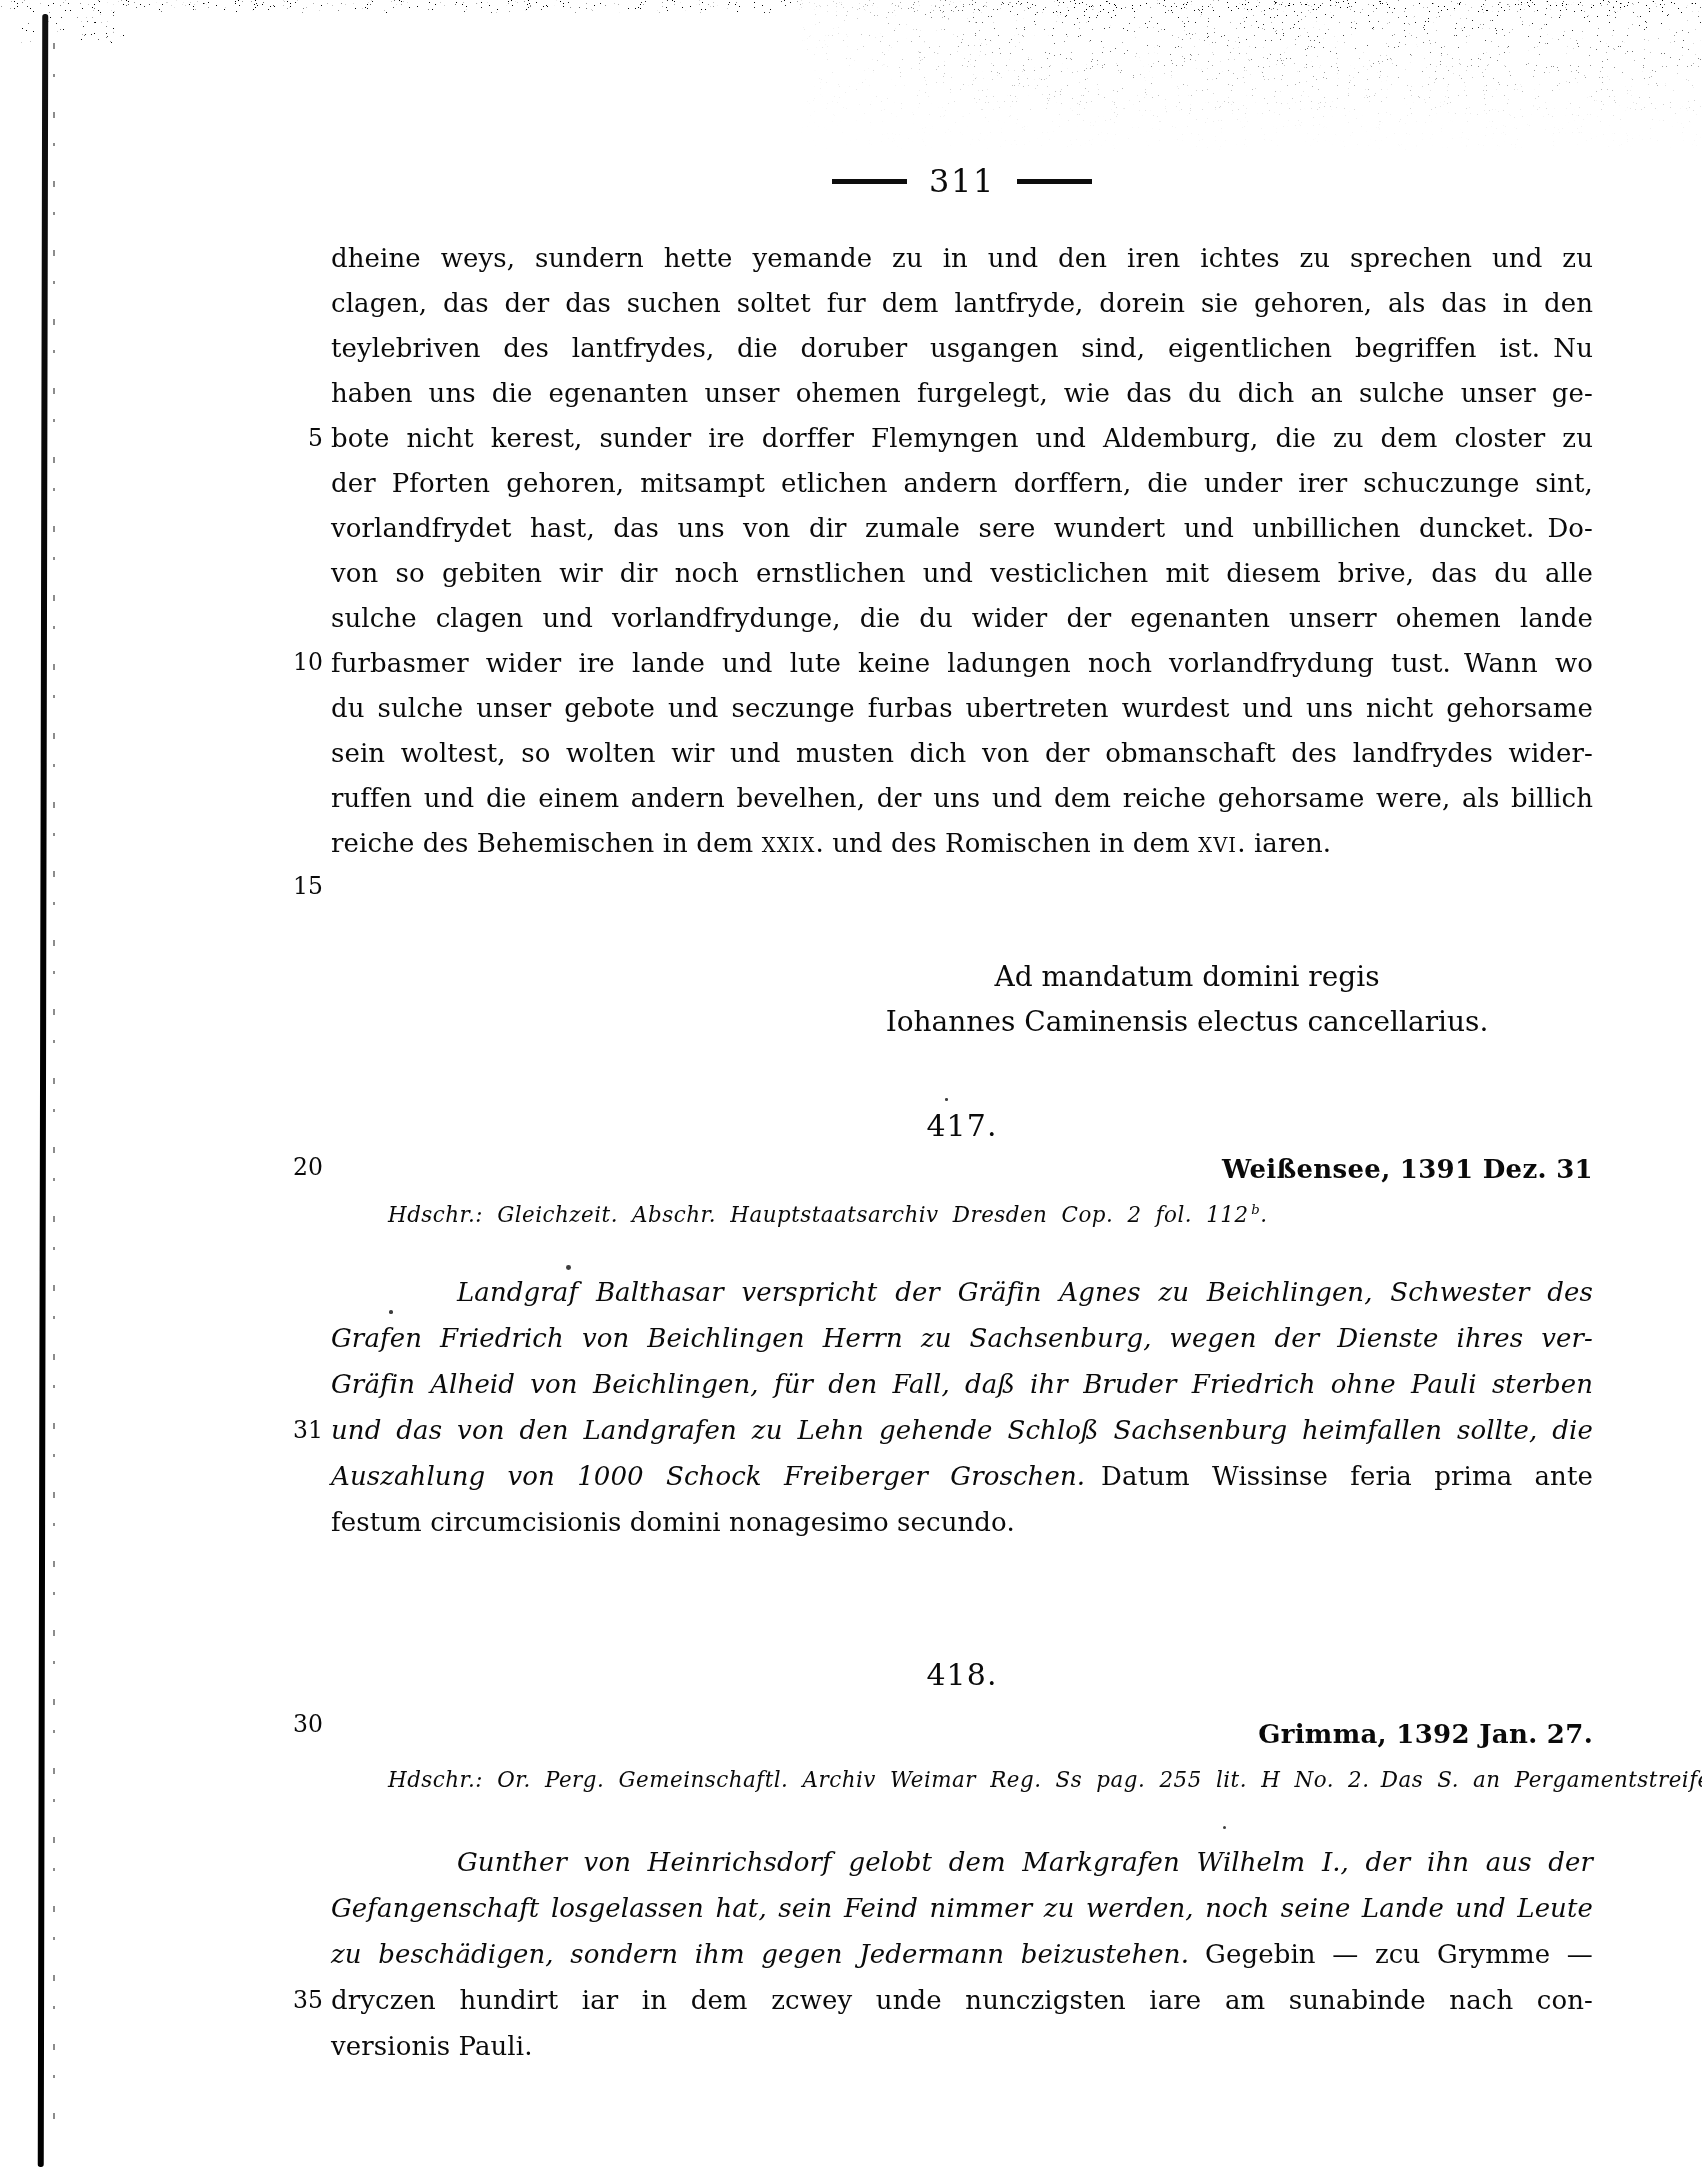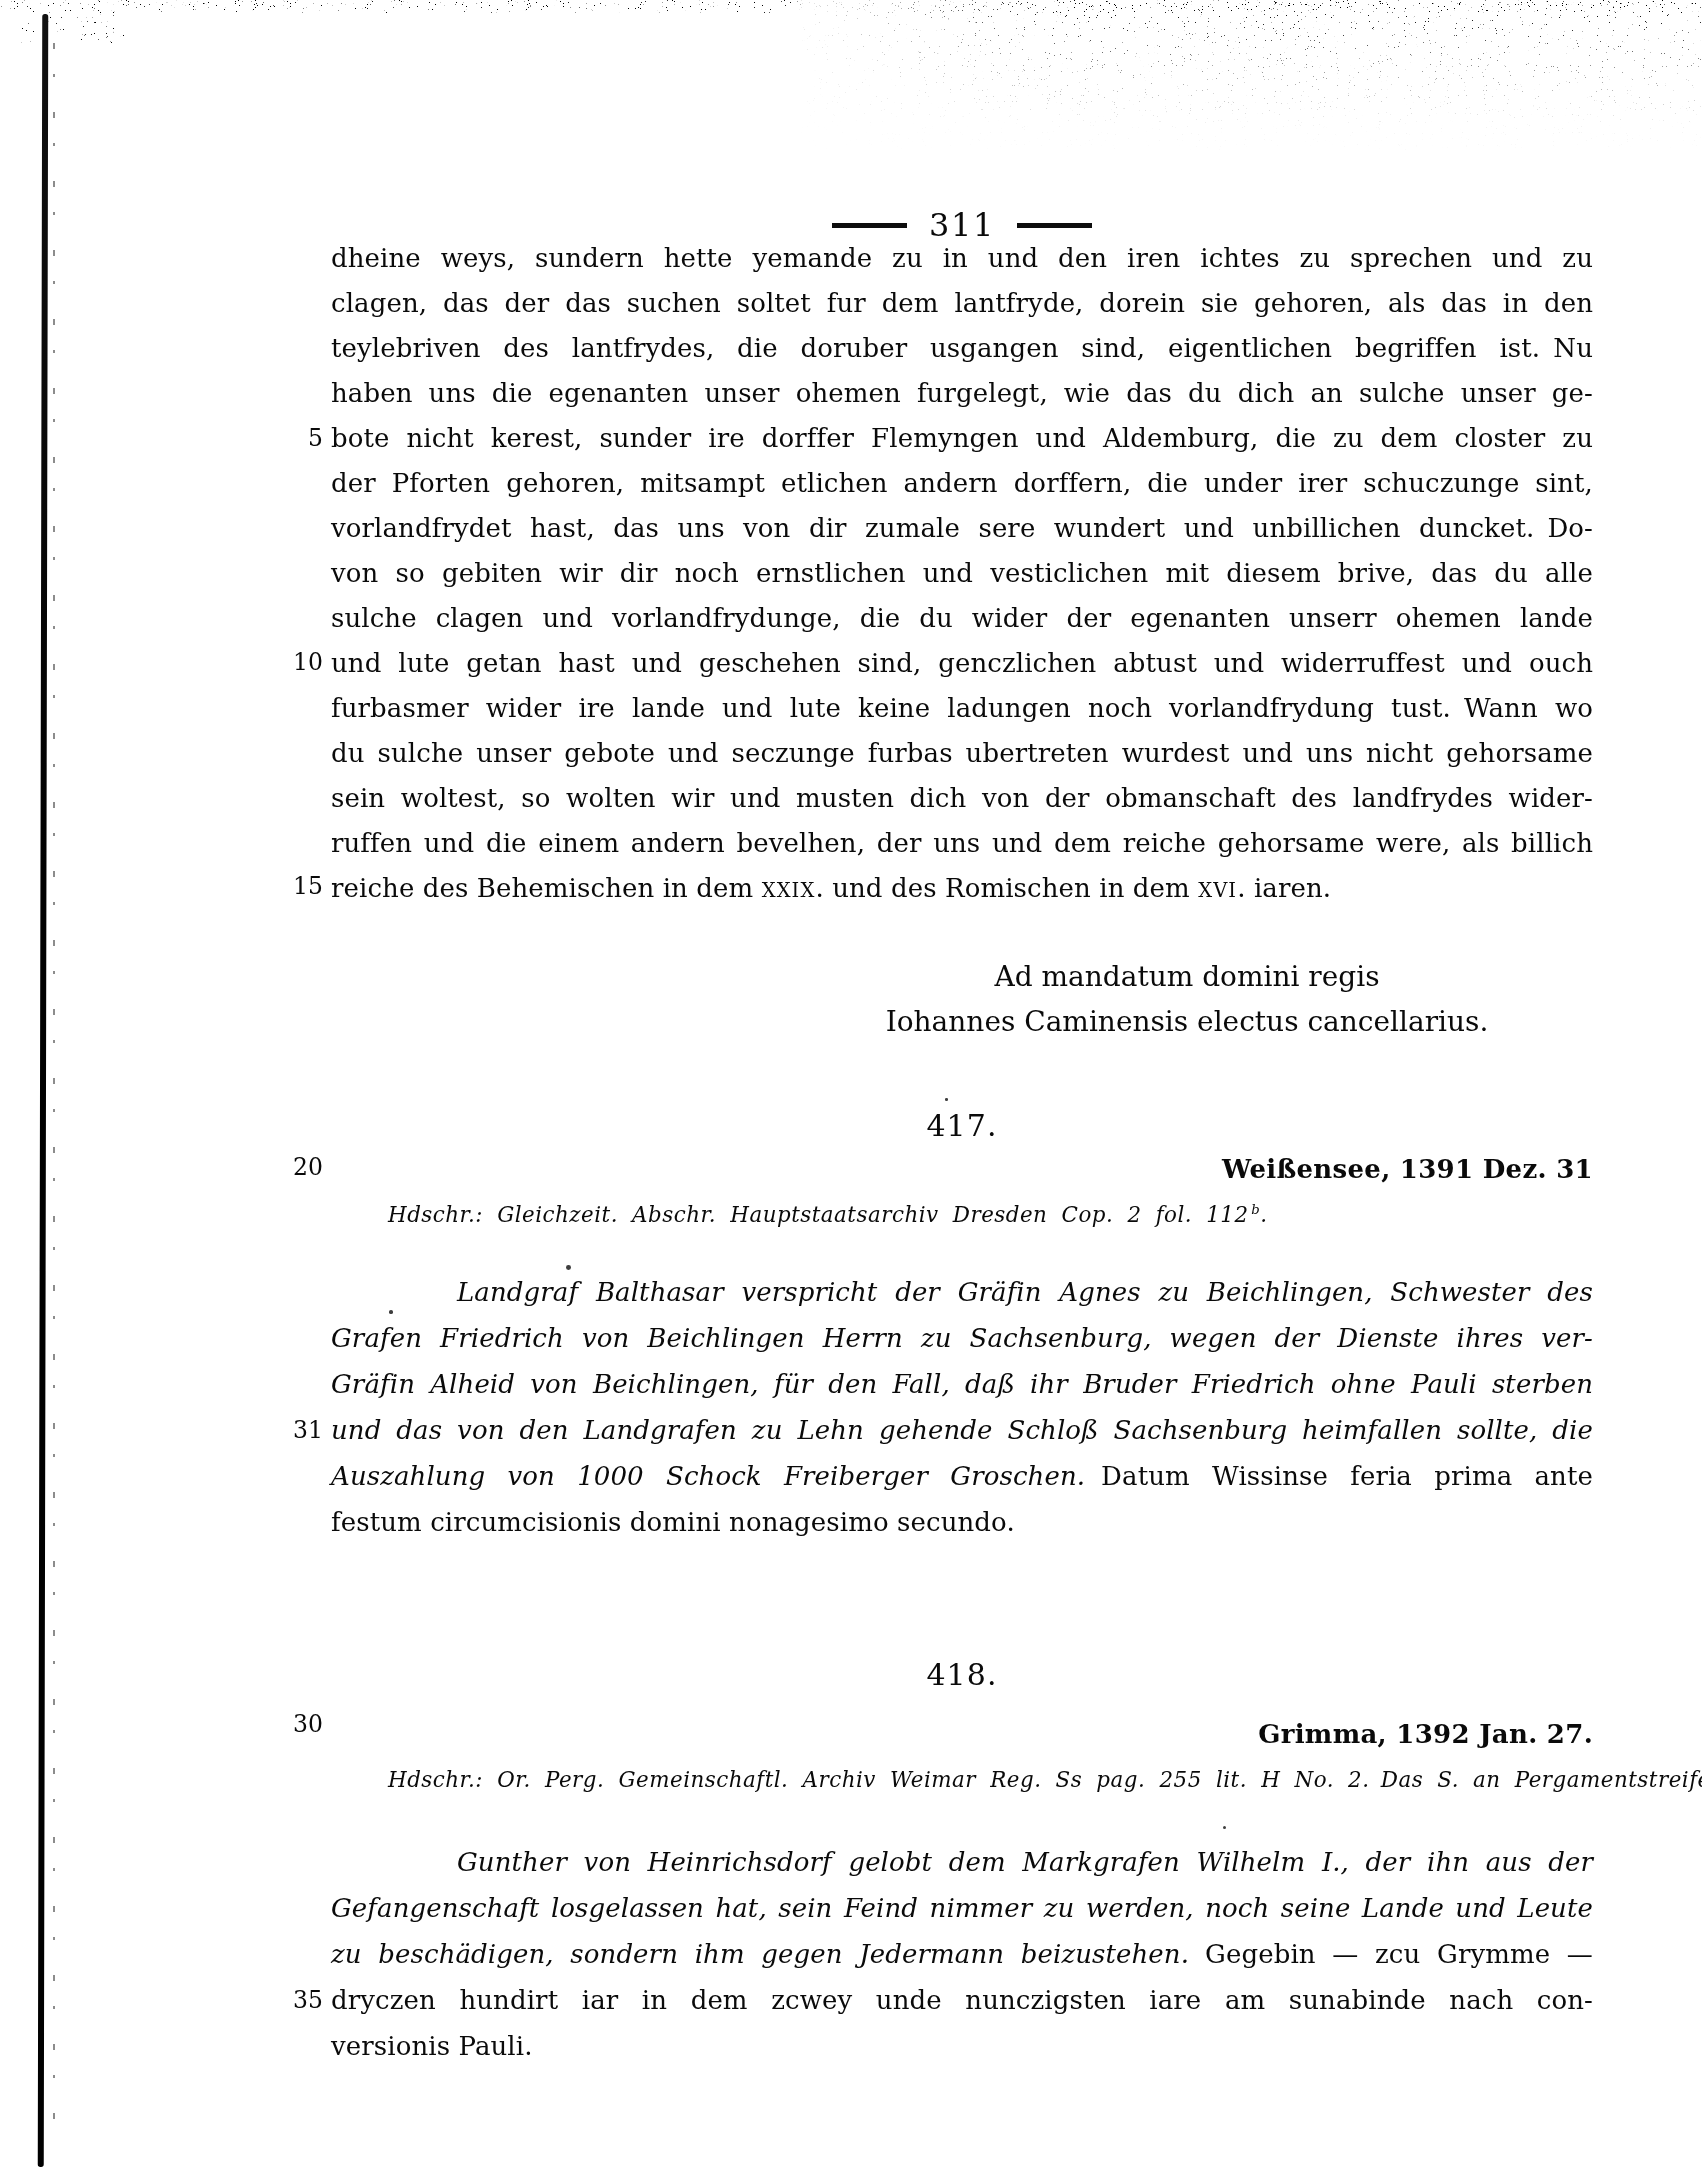--- a/index.html
+++ b/index.html
@@ -25,21 +25,21 @@
     background:linear-gradient(180deg, #111 0%, #000 40%, #000 100%);
     border-radius:2.7px; transform:rotate(0.12deg);
   }
   .spine-frill {
     position:absolute; left:53px; top:43px; width:1.6px; height:2084px; opacity:.45;
     background:repeating-linear-gradient(180deg, #000 0 6.4px, transparent 6.4px 31px, #000 31px 34px, transparent 34px 69px);
   }
   .speck { position:absolute; background:#1c1c1c; border-radius:50%; opacity:.85; }
 
   
-  .pagehead { top:163px; text-align:center; font-size:32px; line-height:37px; letter-spacing:1.6px;margin-top:44px; }
+  .pagehead { top:163px; text-align:center; font-size:32px; line-height:37px; letter-spacing:1.6px; }
   .dash { display:inline-block; width:75px; height:4.8px; background:#0d0d0d; vertical-align:middle; position:relative; top:-2.1px; }
   .dash.left { margin-right:22.4px; } .dash.right { margin-left:22.4px; }
 
   
   .mainpara { top:236px; font-size:26px; line-height:45px; letter-spacing:0.1px; }
   .jline { text-align:justify; text-align-last:justify; text-justify:inter-word; }
   .plainline { text-align:left; }
   .sc { font-size:.75em; text-transform:uppercase; letter-spacing:1.1px; }
 
   .mnum { left:246px; width:77px; text-align:right; font-size:23.5px; }
@@ -93,21 +93,20 @@
   <div class="abs col mainpara">
     <div class="jline">dheine weys, sundern hette yemande zu in und den iren ichtes zu sprechen und zu</div>
     <div class="jline">clagen, das der das suchen soltet fur dem lantfryde, dorein sie gehoren, als das in den</div>
     <div class="jline">teylebriven des lantfrydes, die doruber usgangen sind, eigentlichen begriffen ist. Nu</div>
     <div class="jline">haben uns die egenanten unser ohemen furgelegt, wie das du dich an sulche unser ge-</div>
     <div class="jline">bote nicht kerest, sunder ire dorffer Flemyngen und Aldemburg, die zu dem closter zu</div>
     <div class="jline">der Pforten gehoren, mitsampt etlichen andern dorffern, die under irer schuczunge sint,</div>
     <div class="jline">vorlandfrydet hast, das uns von dir zumale sere wundert und unbillichen duncket. Do-</div>
     <div class="jline">von so gebiten wir dir noch ernstlichen und vesticlichen mit diesem brive, das du alle</div>
     <div class="jline">sulche clagen und vorlandfrydunge, die du wider der egenanten unserr ohemen lande</div>
-    <div class="jline">und lute getan hast und geschehen sind, genczlichen abtust und widerruffest und ouch</div>
     <div class="jline">furbasmer wider ire lande und lute keine ladungen noch vorlandfrydung tust. Wann wo</div>
     <div class="jline">du sulche unser gebote und seczunge furbas ubertreten wurdest und uns nicht gehorsame</div>
     <div class="jline">sein woltest, so wolten wir und musten dich von der obmanschaft des landfrydes wider-</div>
     <div class="jline">ruffen und die einem andern bevelhen, der uns und dem reiche gehorsame were, als billich</div>
     <div class="plainline"><span>reiche des Behemischen in dem </span><span class="sc">xxix</span><span>. und des Romischen in dem </span><span class="sc">xvi</span><span>. iaren.</span></div>
   </div>
 
   <div class="abs mnum lh84" style="top:416px;">5</div>
   <div class="abs mnum lh84" style="top:640px;">10</div>
   <div class="abs mnum lh84" style="top:864px;">15</div>

